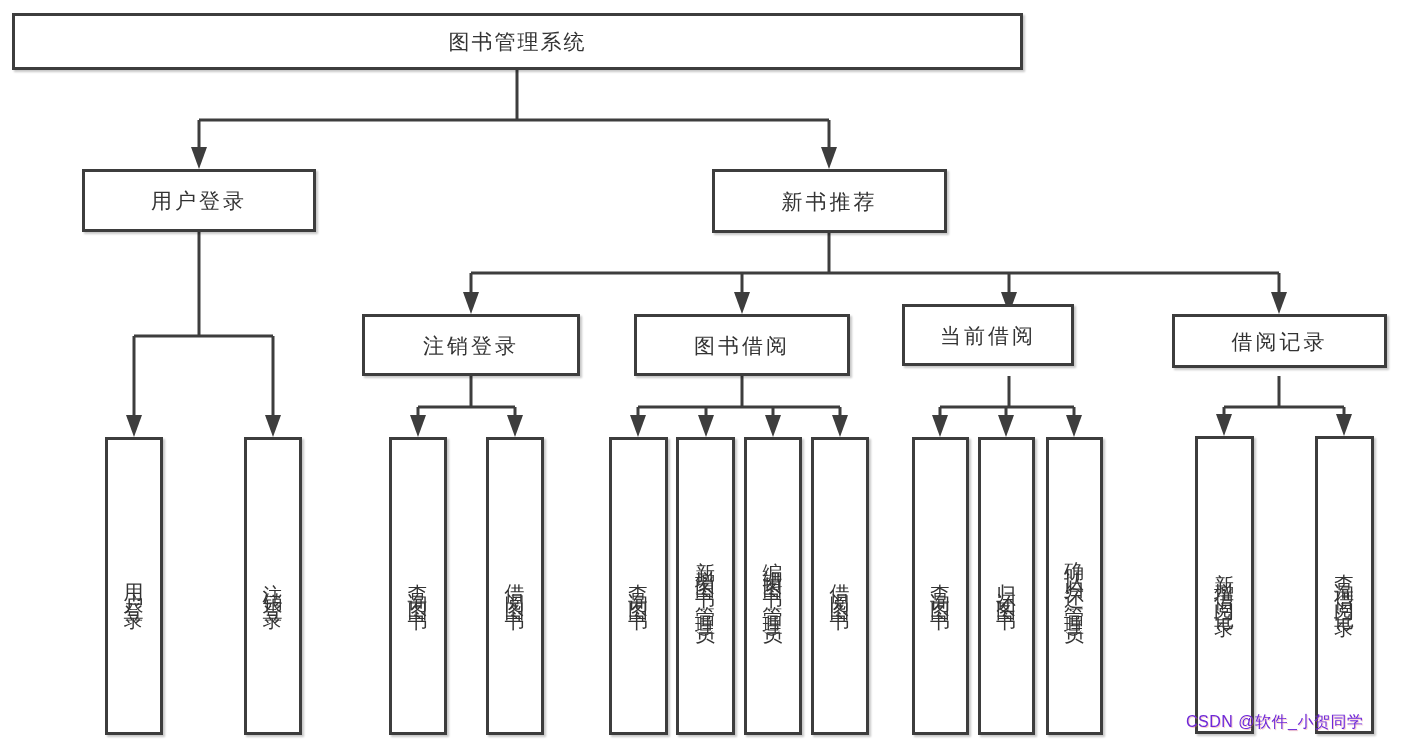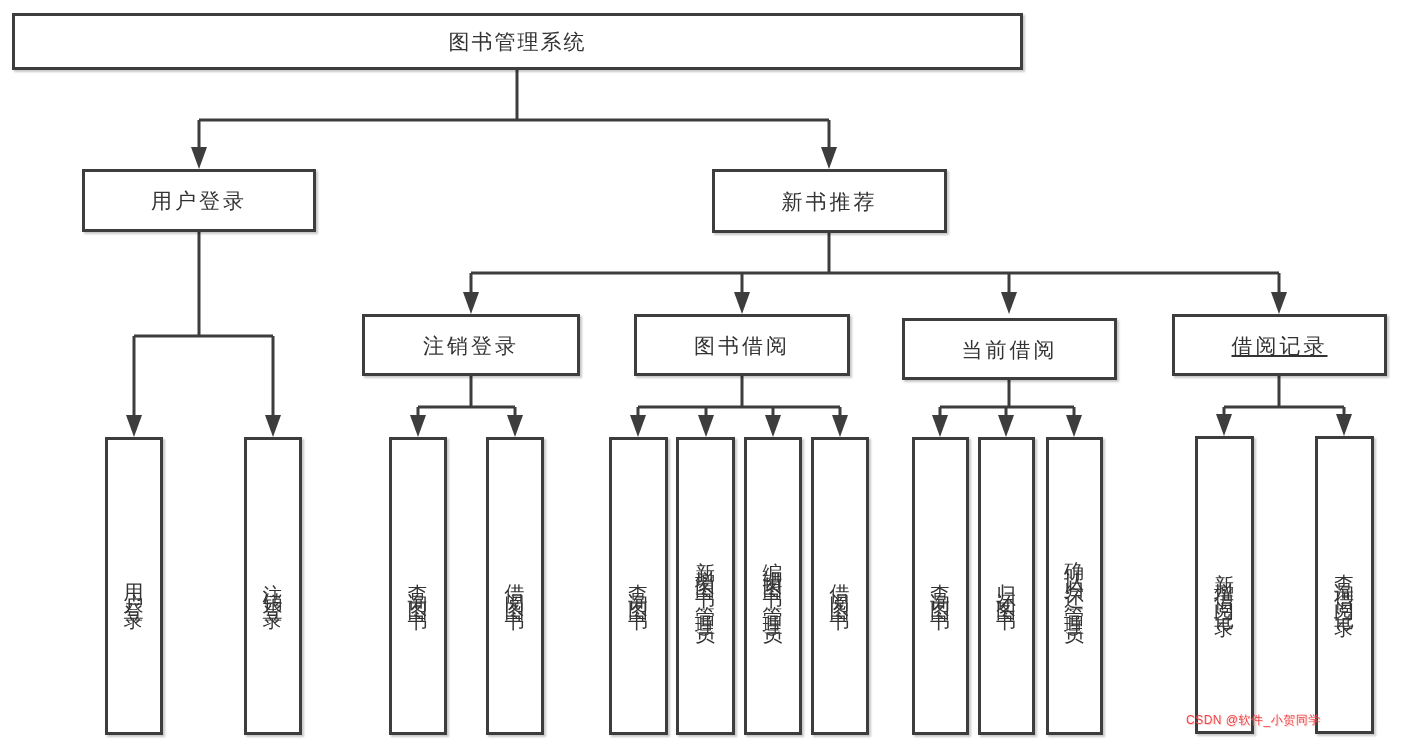--- a/index.html
+++ b/index.html
@@ -48,22 +48,22 @@
     text-orientation: mixed;
     font-size: 20px;
     letter-spacing: 9px;
     line-height: 1;
   }
   .watermark {
     position: absolute;
     left: 1186px;
     top: 712px;
     z-index: 5;
-    font-size: 12px;
-    color: #ef4444;
+    font-size: 16px;
+    color: #6d28d9;
     letter-spacing: 0.5px;
     white-space: nowrap;
     text-shadow: 1px 1px 0 rgba(235,120,120,0.35);
   }
 </style>
 </head>
 <body>
 
 <div id="canvas">
 
@@ -143,24 +143,24 @@
   <div class="node h-node" style="left:712px; top:169px; width:235px; height:64px;">
     <span>新书推荐</span>
   </div>
 
   <div class="node h-node" style="left:362px; top:314px; width:218px; height:62px;">
     <span>注销登录</span>
   </div>
   <div class="node h-node" style="left:634px; top:314px; width:216px; height:62px;align-items:center;">
     <span>图书借阅</span>
   </div>
-  <div class="node h-node" style="left:902px; top:318px; width:215px; height:62px;">
+  <div class="node h-node" style="left:902px; top:304px; width:172px; height:62px;">
     <span>当前借阅</span>
   </div>
-  <div class="node h-node" style="left:1172px; top:314px; width:215px; height:62px;text-decoration:underline;">
+  <div class="node h-node" style="left:1172px; top:314px; width:215px; height:54px;">
     <span>借阅记录</span>
   </div>
 
   <div class="node v-node" style="left:105px; top:437px; width:58px; height:298px;">
     <span>用户登录</span>
   </div>
   <div class="node v-node" style="left:244px; top:437px; width:58px; height:298px;">
     <span>注销登录</span>
   </div>
 

